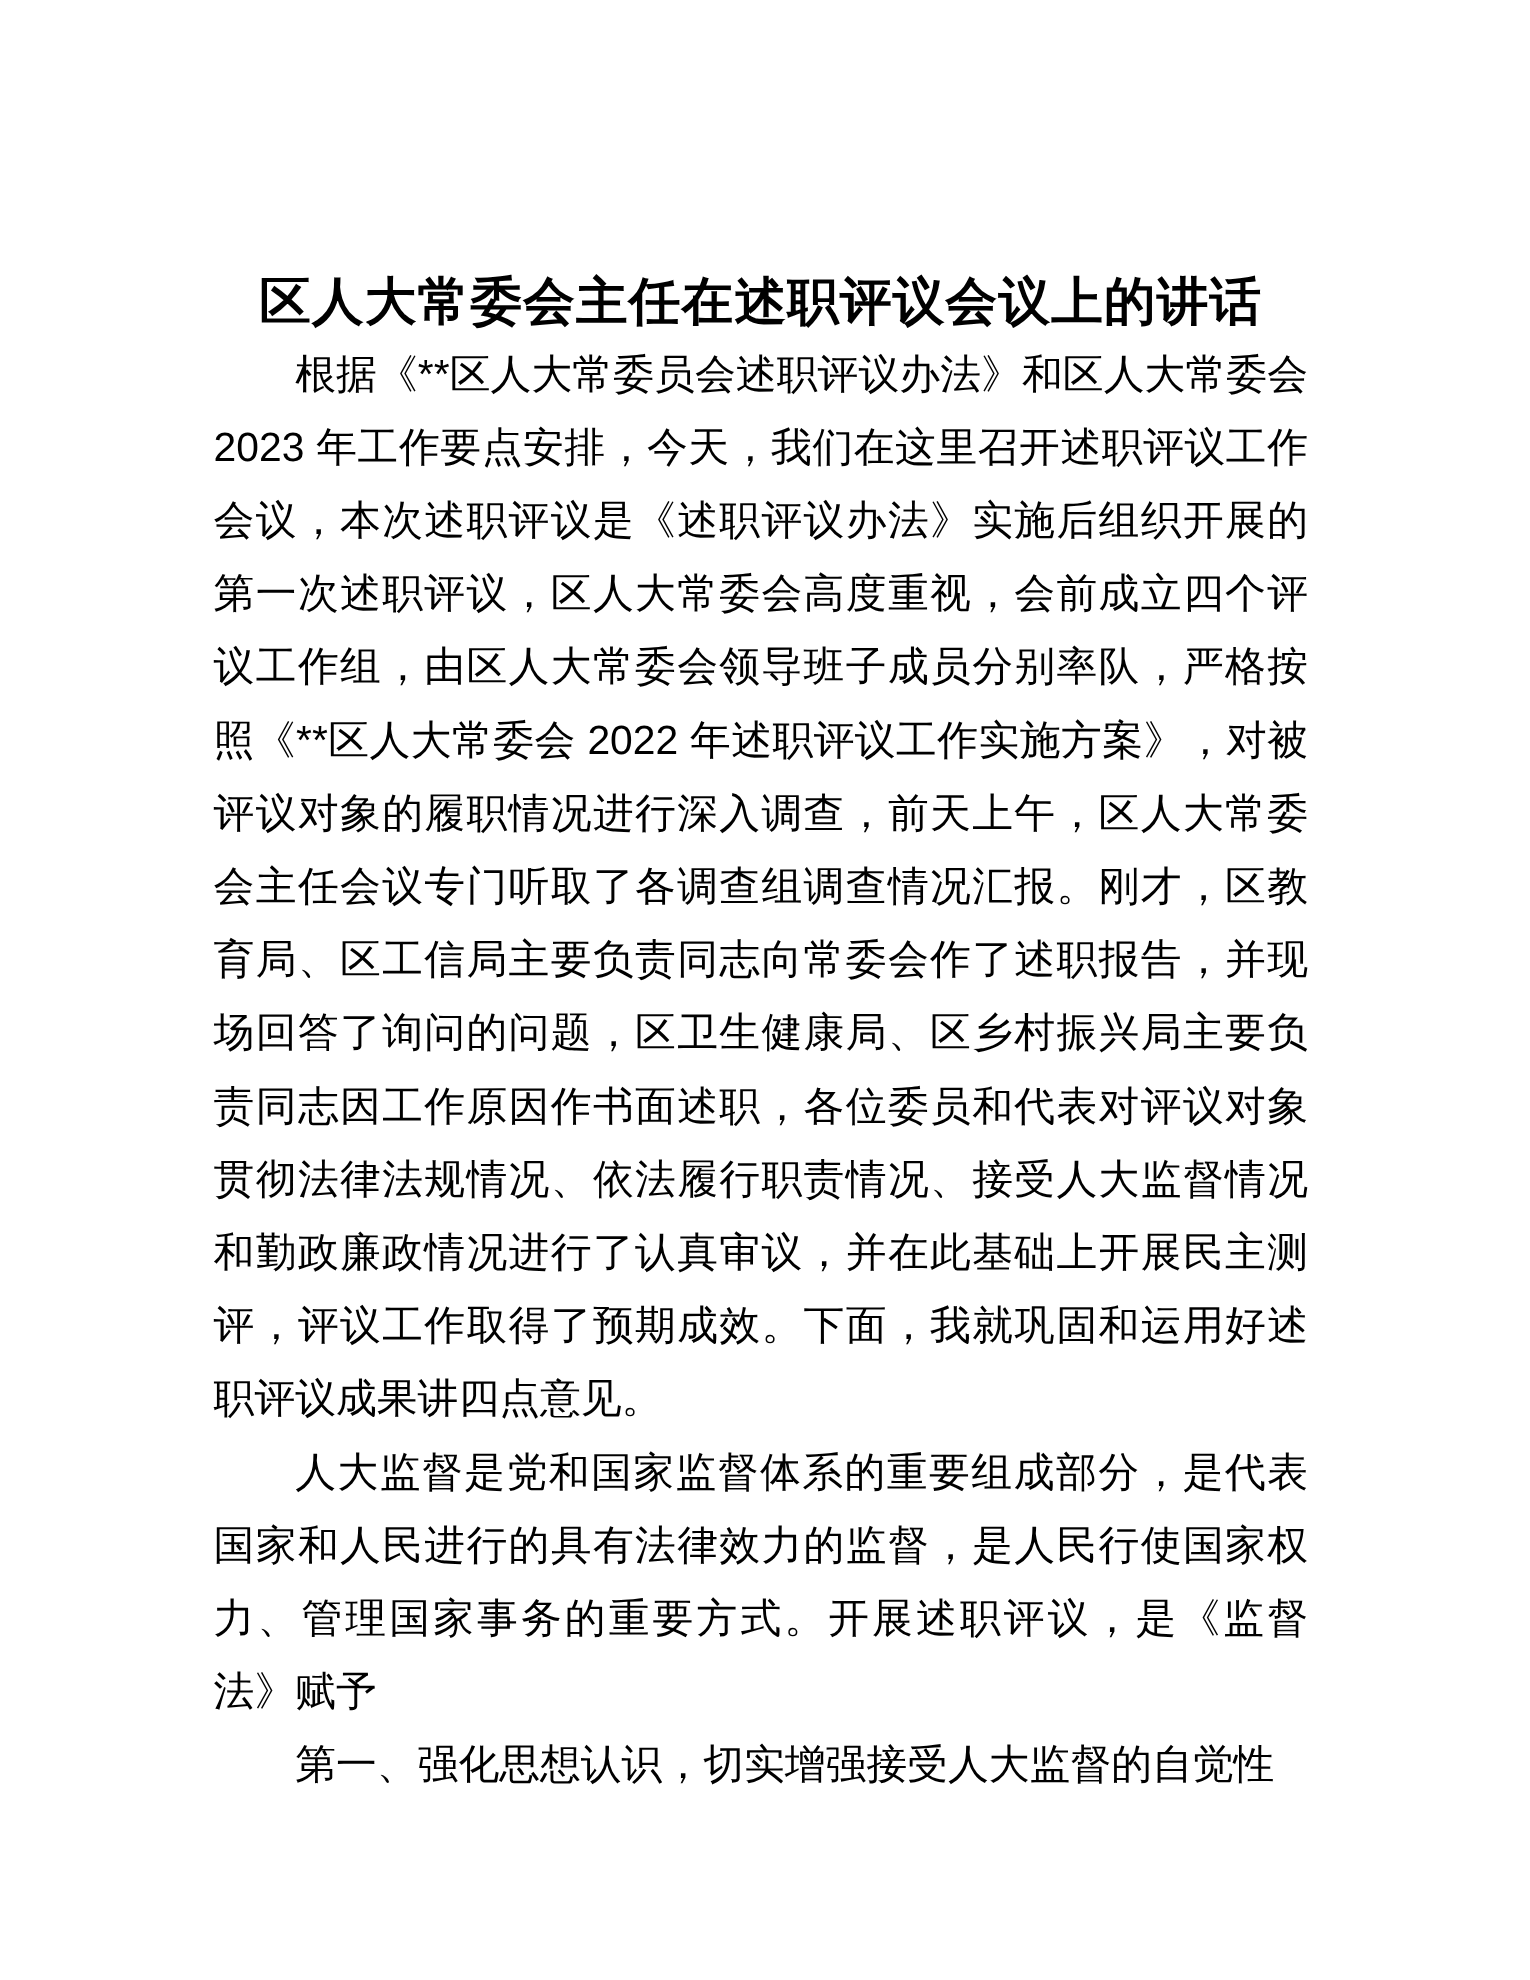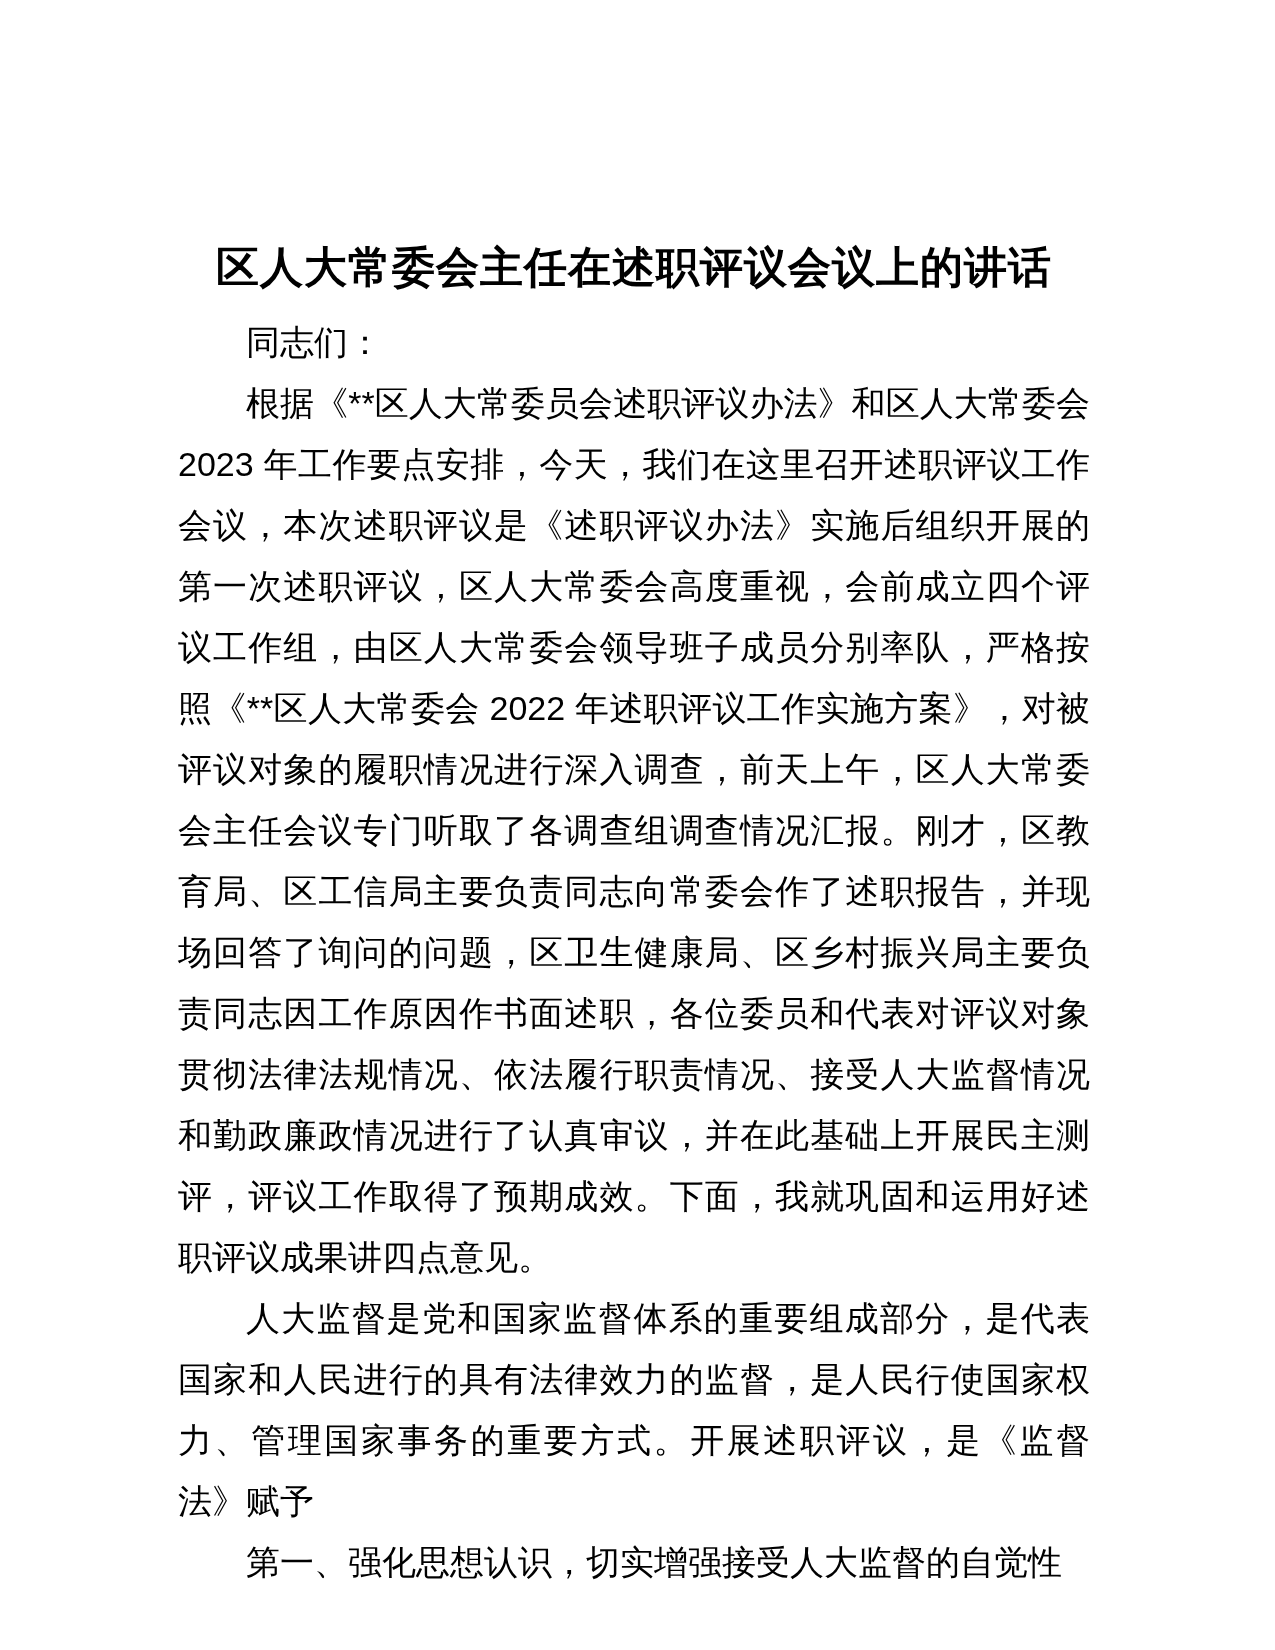--- a/index.html
+++ b/index.html
@@ -12,21 +12,21 @@
     width: 1275px;
     height: 1650px;
     background: #ffffff;
     box-sizing: border-box;
     padding: 222px 185px 0 178px;
     color: #000000;
     font-family: "Liberation Sans", "DejaVu Sans", sans-serif;
     overflow: hidden;
   }
   .doc-title {
-    margin: 16px;
+    margin: 1px;
     font-size: 43px;
     font-weight: 700;
     line-height: 58px;
     text-align: center;
     letter-spacing: 1px;
     color: #000000;
   }
   .doc-body p {
     margin: 0;
     font-size: 34px;
@@ -38,18 +38,17 @@
     word-break: break-all;
     color: #000000;
   }
 </style>
 </head>
 <body>
 
 <div class="page">
   <h1 class="doc-title">区人大常委会主任在述职评议会议上的讲话</h1>
   <div class="doc-body">
-    <p>同志们：</p>
     <p>根据《**区人大常委员会述职评议办法》和区人大常委会 2023 年工作要点安排，今天，我们在这里召开述职评议工作会议，本次述职评议是《述职评议办法》实施后组织开展的第一次述职评议，区人大常委会高度重视，会前成立四个评议工作组，由区人大常委会领导班子成员分别率队，严格按照《**区人大常委会 2022 年述职评议工作实施方案》，对被评议对象的履职情况进行深入调查，前天上午，区人大常委会主任会议专门听取了各调查组调查情况汇报。刚才，区教育局、区工信局主要负责同志向常委会作了述职报告，并现场回答了询问的问题，区卫生健康局、区乡村振兴局主要负责同志因工作原因作书面述职，各位委员和代表对评议对象贯彻法律法规情况、依法履行职责情况、接受人大监督情况和勤政廉政情况进行了认真审议，并在此基础上开展民主测评，评议工作取得了预期成效。下面，我就巩固和运用好述职评议成果讲四点意见。</p>
     <p>人大监督是党和国家监督体系的重要组成部分，是代表国家和人民进行的具有法律效力的监督，是人民行使国家权力、管理国家事务的重要方式。开展述职评议，是《监督法》赋予</p>
     <p>第一、强化思想认识，切实增强接受人大监督的自觉性</p>
   </div>
 </div>
 
 </body></html>

